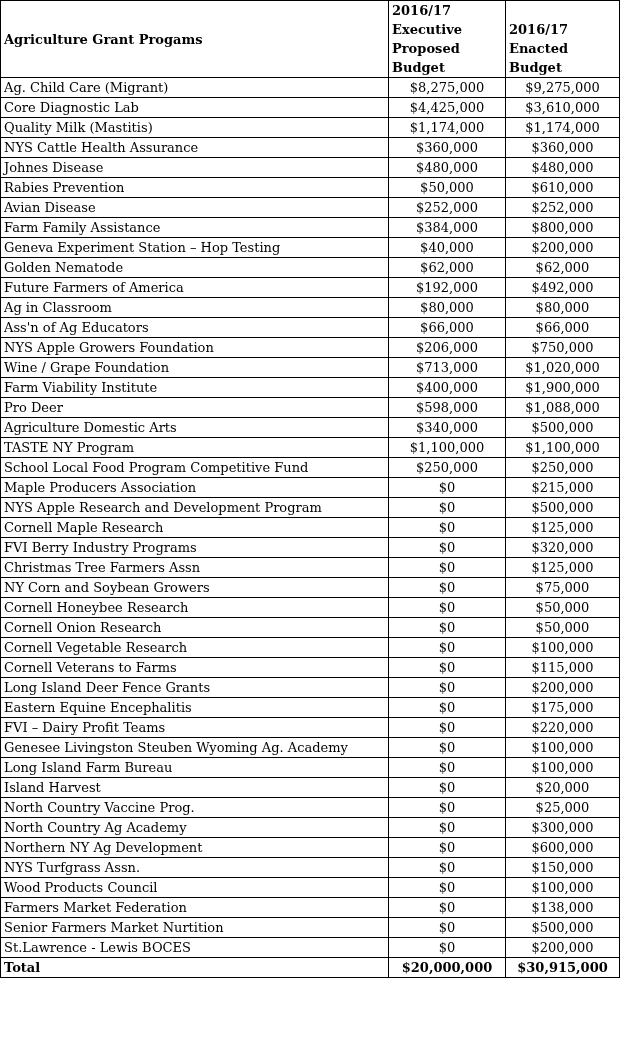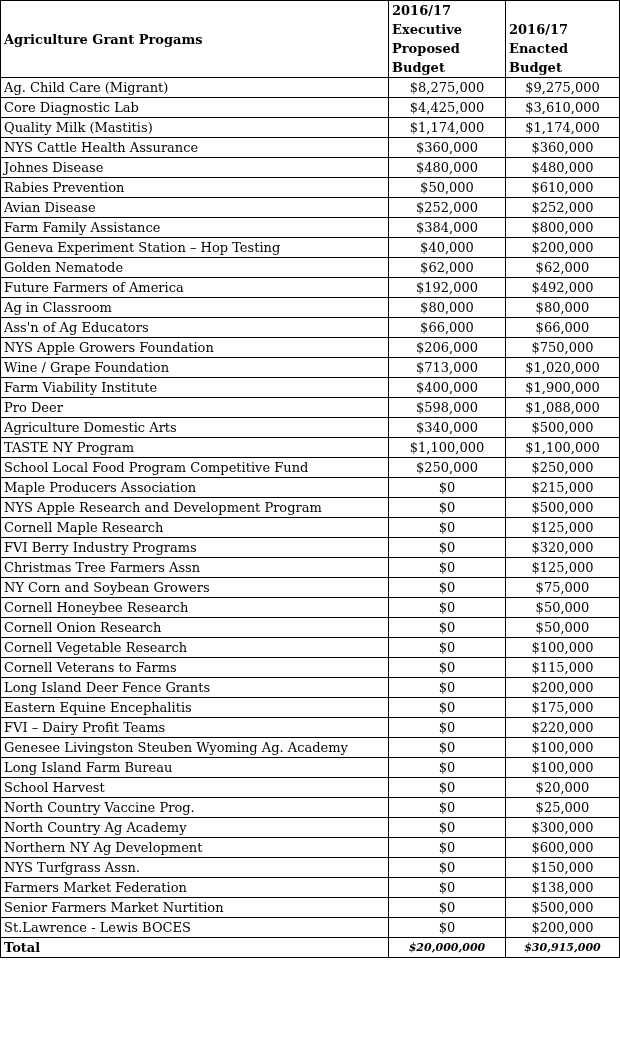--- a/index.html
+++ b/index.html
@@ -29,21 +29,21 @@
       line-height: 19px;
       vertical-align: bottom;
       text-align: left;
       font-weight: bold !important;
       white-space: normal !important;
       margin-left: 24px;
     }
     thead th.prog-head { vertical-align: middle; }
     td.amt { text-align: center; }
     tr.total-row td { font-weight: bold; }
-    tr.total-row td.amt { font-size: 11px; font-style: italic; }
+    tr.total-row td.amt { font-size: 13px; }
   </style>
 </head>
 <body>
 
 <table class="grant-table">
   <colgroup>
       <col class="c1">
       <col class="c2">
       <col class="c3">
     </colgroup>
@@ -224,21 +224,21 @@
         <td>Genesee Livingston Steuben Wyoming Ag. Academy</td>
         <td class="amt">$0</td>
         <td class="amt">$100,000</td>
       </tr>
       <tr>
         <td>Long Island Farm Bureau</td>
         <td class="amt">$0</td>
         <td class="amt">$100,000</td>
       </tr>
       <tr>
-        <td>School Harvest</td>
+        <td>Island Harvest</td>
         <td class="amt">$0</td>
         <td class="amt">$20,000</td>
       </tr>
       <tr>
         <td>North Country Vaccine Prog.</td>
         <td class="amt">$0</td>
         <td class="amt">$25,000</td>
       </tr>
       <tr>
         <td>North Country Ag Academy</td>
@@ -247,20 +247,25 @@
       </tr>
       <tr>
         <td>Northern NY Ag Development</td>
         <td class="amt">$0</td>
         <td class="amt">$600,000</td>
       </tr>
       <tr>
         <td>NYS Turfgrass Assn.</td>
         <td class="amt">$0</td>
         <td class="amt">$150,000</td>
+      </tr>
+      <tr>
+        <td>Wood Products Council</td>
+        <td class="amt">$0</td>
+        <td class="amt">$100,000</td>
       </tr>
       <tr>
         <td>Farmers Market Federation</td>
         <td class="amt">$0</td>
         <td class="amt">$138,000</td>
       </tr>
       <tr>
         <td>Senior Farmers Market Nurtition</td>
         <td class="amt">$0</td>
         <td class="amt">$500,000</td>

